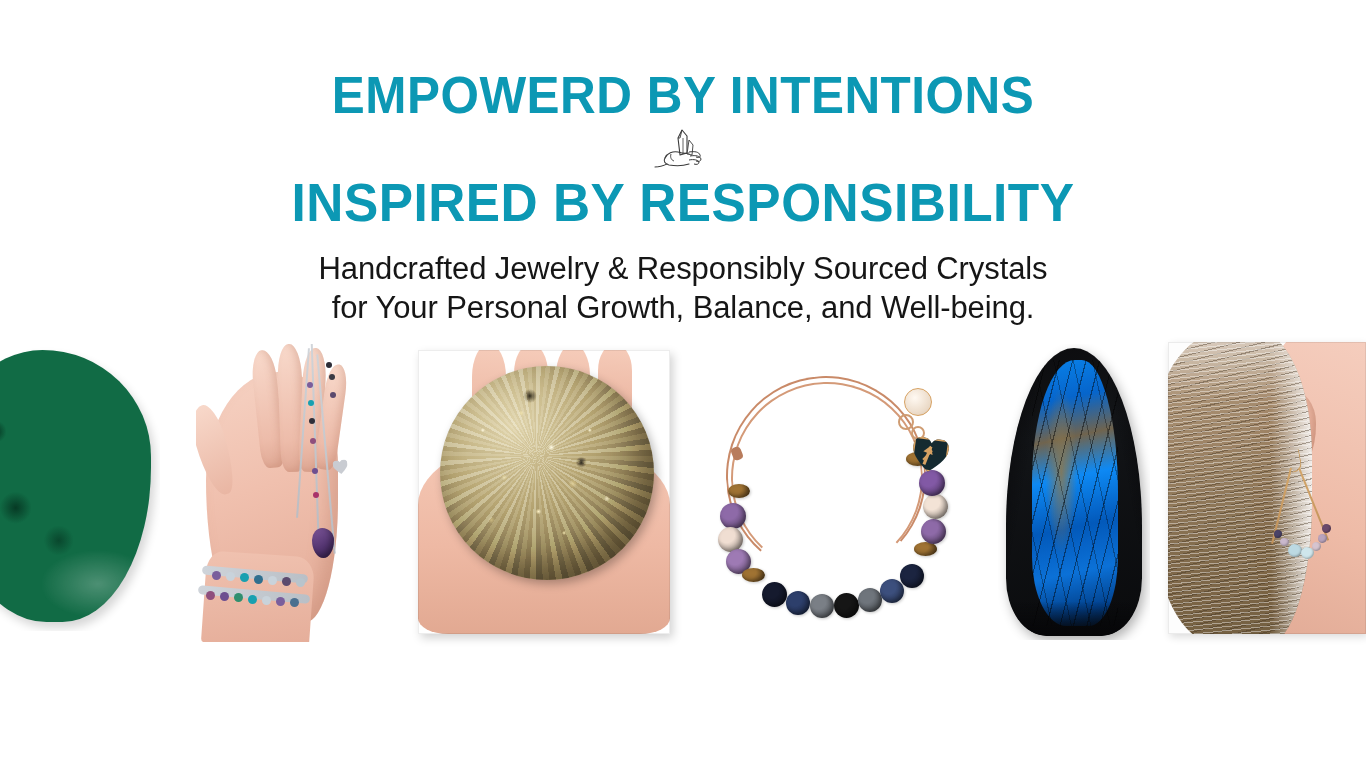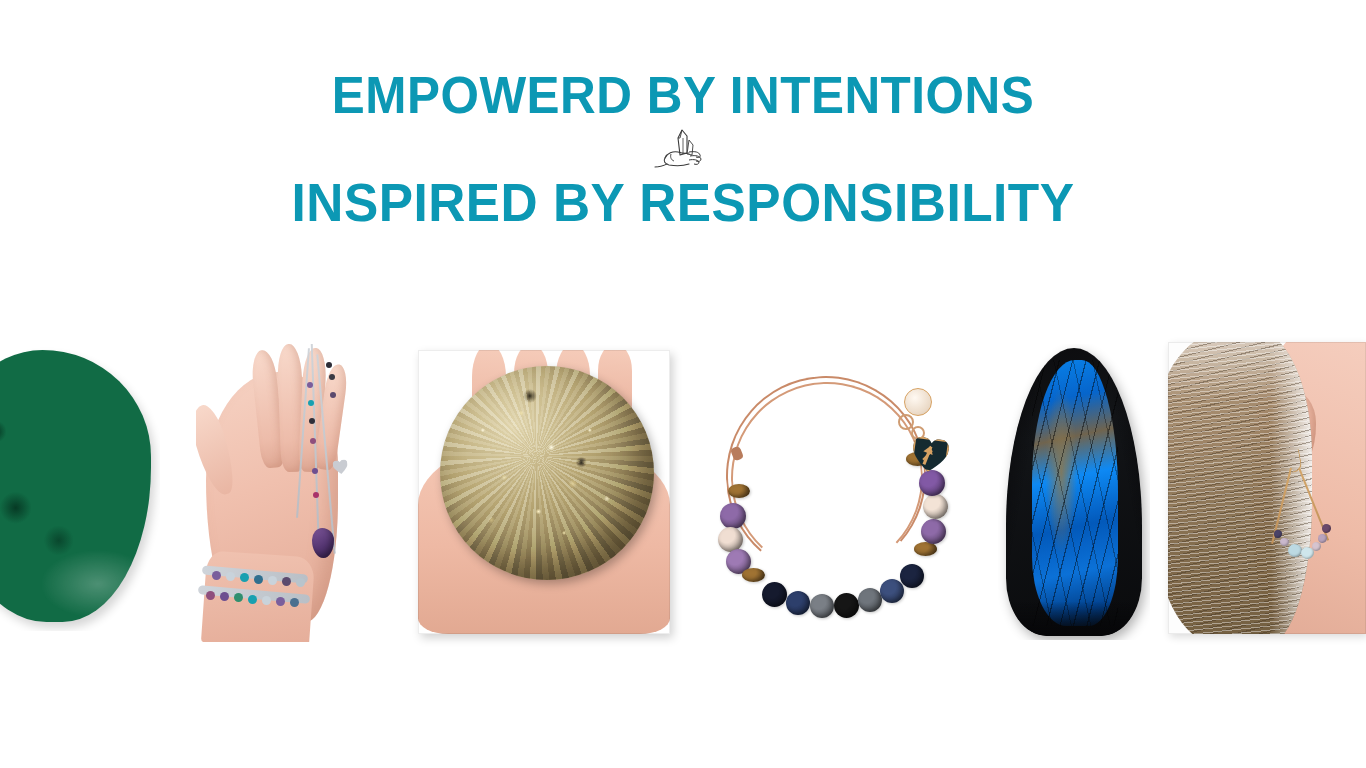--- a/index.html
+++ b/index.html
@@ -454,20 +454,22 @@
         <path d="M34 28 C33 31 34 34 37 35" stroke="#3a3a3a" stroke-width="0.9" fill="none"></path>
 
         <path d="M30 38 C26 40 22 41 18 41" stroke="#3a3a3a" stroke-width="1" fill="none" stroke-linecap="round"></path>
       </svg>
     </div>
 
     <div class="headline headline-2">INSPIRED BY RESPONSIBILITY</div>
   </div>
 
   <div class="subtitle">
+    <span class="line">Handcrafted Jewelry &amp; Responsibly Sourced Crystals</span>
+    <span class="line">for Your Personal Growth, Balance, and Well-being.</span>
   </div>
 
   <div class="photo-strip">
 
     <div class="photo ph-malachite">
       <div class="malachite-body"></div>
     </div>
 
     <div class="photo ph-hand-necklace">
       <div class="hand-shape"></div>

